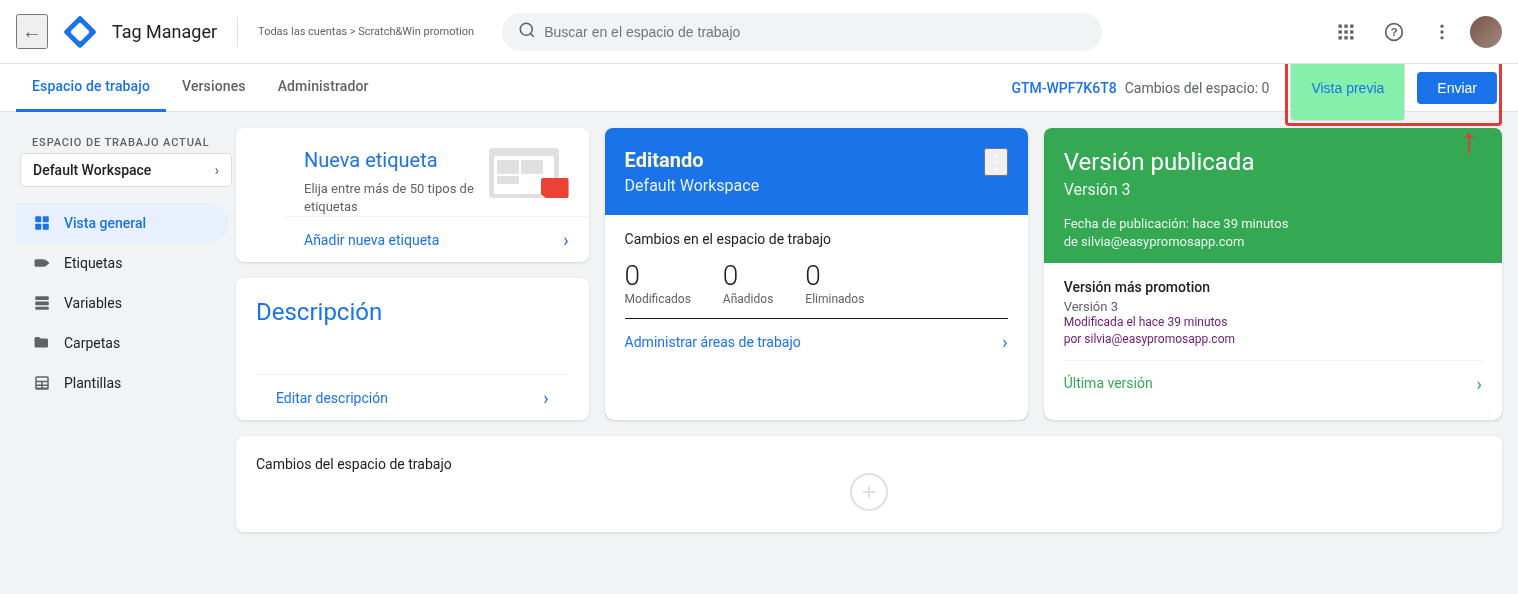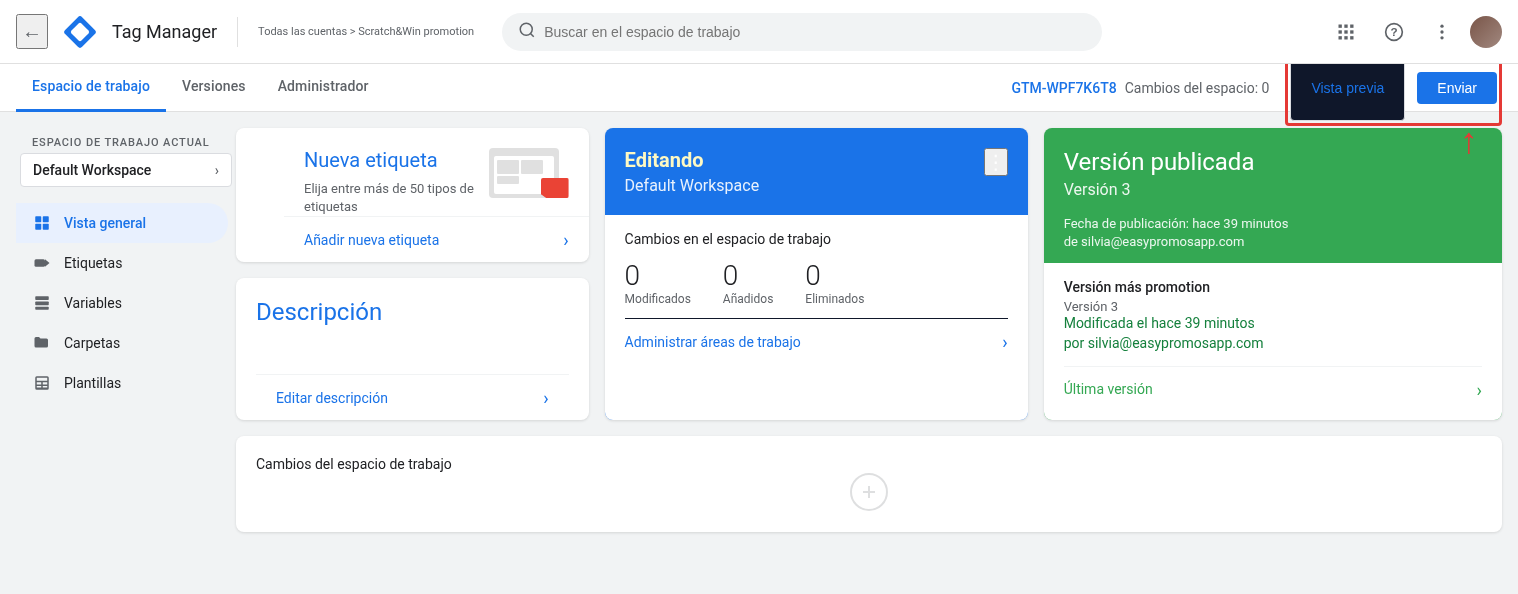--- a/index.html
+++ b/index.html
@@ -50,21 +50,21 @@
       padding: 0 16px; height: 48px; display: flex; align-items: center;
       font-size: 14px; color: #5f6368; cursor: pointer; border-bottom: 3px solid transparent;
       font-weight: 500; letter-spacing: 0.01em;
     }
     .sub-nav-tab.active { color: #1a73e8; border-bottom-color: #1a73e8; }
     .sub-nav-spacer { flex: 1; }
     .gtm-id { color: #1a73e8; font-size: 14px; font-weight: 500; margin-right: 8px; }
     .workspace-changes { font-size: 14px; color: #5f6368; margin-right: 16px; }
     .btn-preview {
       padding: 24px 20px; border-radius: 4px; border: 1px solid #dadce0;
-      background: #0f172a; color: #1a73e8; font-size: 14px; font-weight: 500;
+      background: #86efac; color: #1a73e8; font-size: 14px; font-weight: 500;
       cursor: pointer; margin-right: 8px;
     }
     .btn-send {
       padding: 8px 20px; border-radius: 4px; border: none;
       background: #1a73e8; color: #fff; font-size: 14px; font-weight: 500;
       cursor: pointer;
     }
     .highlight-box {
       border: 3px solid #e53935; border-radius: 4px; padding: 2px;
       display: flex; align-items: center; gap: 4px;
@@ -187,21 +187,21 @@
     .card-published-header { padding: 20px 20px 12px; }
     .card-published-title { font-size: 24px; color: #fff; font-weight: 400; }
     .card-published-version { font-size: 16px; color: rgba(255,255,255,0.9); margin-top: 4px; }
     .card-published-date { font-size: 13px; color: rgba(255,255,255,0.9); margin-top: 16px; line-height: 1.4; }
 
     .card-published-bottom {
       background: #fff; padding: 16px 20px; flex: 1;
     }
     .card-recent-title { font-size: 14px; color: #202124; font-weight: 500; margin-bottom: 4px; }
     .card-recent-version { font-size: 13px; color: #5f6368; }
-    .card-recent-modified { font-size: 14px; color: #15803d; line-height: 1.4; }
+    .card-recent-modified { font-size: 12px; color: #701a75; line-height: 1.4; }
     .card-latest-link {
       display: flex; align-items: center; justify-content: space-between;
       color: #34a853; font-size: 14px; cursor: pointer;
       padding-top: 12px; border-top: 1px solid #f1f3f4; margin-top: 12px;
     }
 
     
     .card-workspace-changes {
       background: #fff; border-radius: 8px; padding: 20px;
       box-shadow: 0 1px 3px rgba(0,0,0,0.12);

